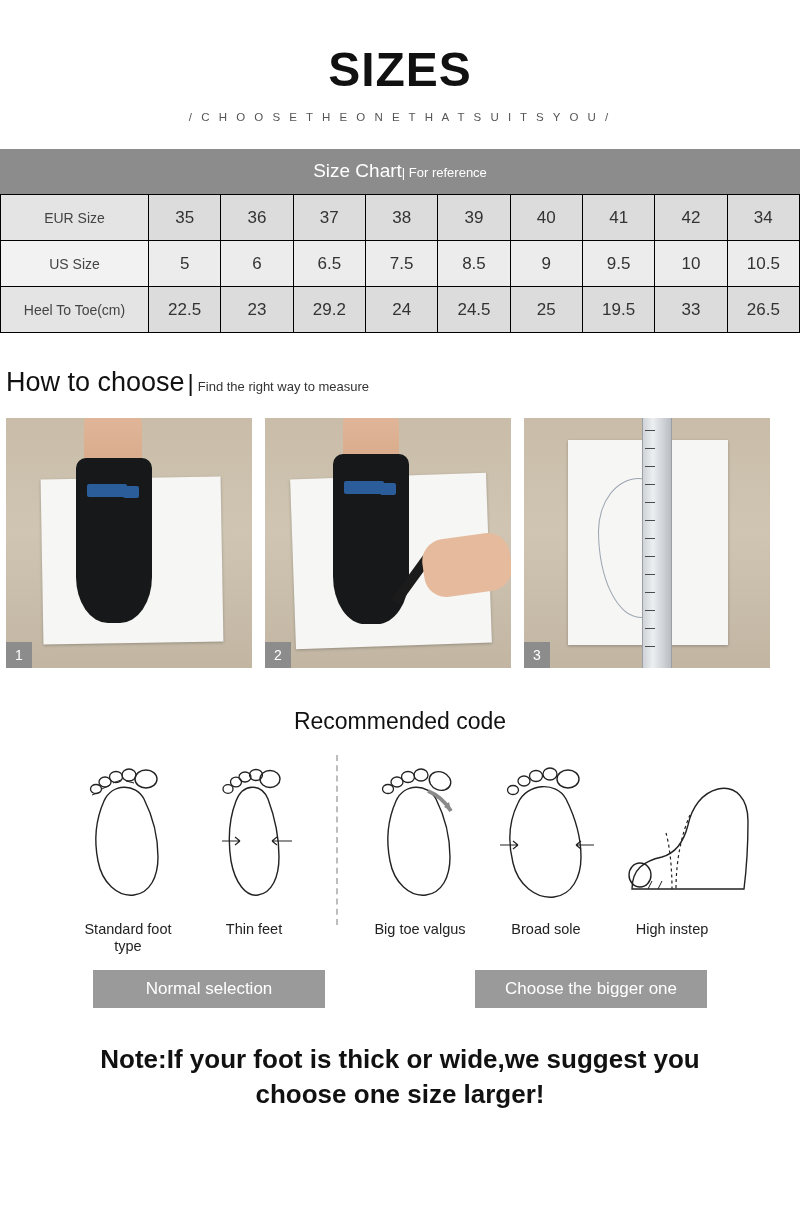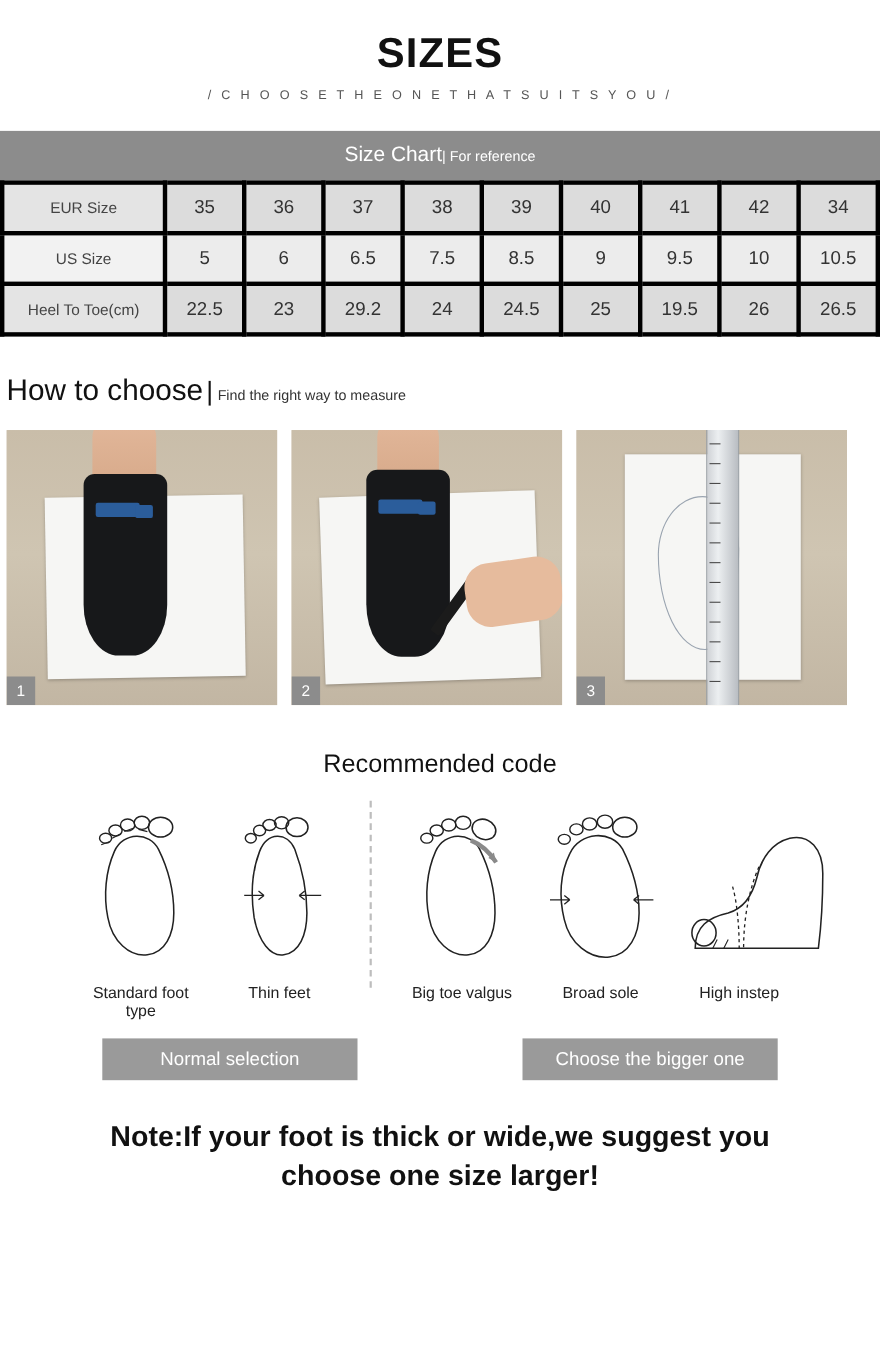--- a/index.html
+++ b/index.html
@@ -8,22 +8,22 @@
     width: 800px;
     background: #ffffff;
     font-family: "Liberation Sans", sans-serif;
     color: #222;
   }
   .page { width: 800px; min-height: 1223px; position: relative; }
 
   
   .header { text-align: center; padding-top: 28px; }
   .header h1 {
-    margin: 0;
-    font-size: 38px;
+    margin: 14px;
+    font-size: 48px;
     font-weight: bold;
     letter-spacing: 1px;
     color: #111;
     text-align: center;
   }
   .header .sub {
     margin-top: 10px;
     font-size: 11.5px;
     letter-spacing: 3px;
     color: #555;
@@ -39,21 +39,21 @@
     font-size: 19px;
     font-weight: normal;
   }
   .chart-title .small { font-size: 13px; }
   table.size-table {
     width: 100%;
     border-collapse: collapse;
     table-layout: fixed;
   }
   table.size-table td {
-    border: 4px solid #000000;
+    border: 1px solid #000000;
     text-align: center;
     font-size: 17px;
     height: 46px;
     color: #333;
   }
   table.size-table tr td:first-child {
     width: 148px;
     font-size: 14px;
     background: #ececec;
     color: #444;
@@ -247,21 +247,21 @@
         </tr>
         <tr>
           <td>Heel To Toe(cm)</td>
           <td>22.5</td>
           <td>23</td>
           <td>29.2</td>
           <td>24</td>
           <td>24.5</td>
           <td>25</td>
           <td>19.5</td>
-          <td>26</td>
+          <td>33</td>
           <td>26.5</td>
         </tr>
       </tbody>
     </table>
   </div>
 
   <div class="measure-head">
     <span class="big">How to choose</span>
     <span class="bar">|</span>
     <span class="small">Find the right way to measure</span>

